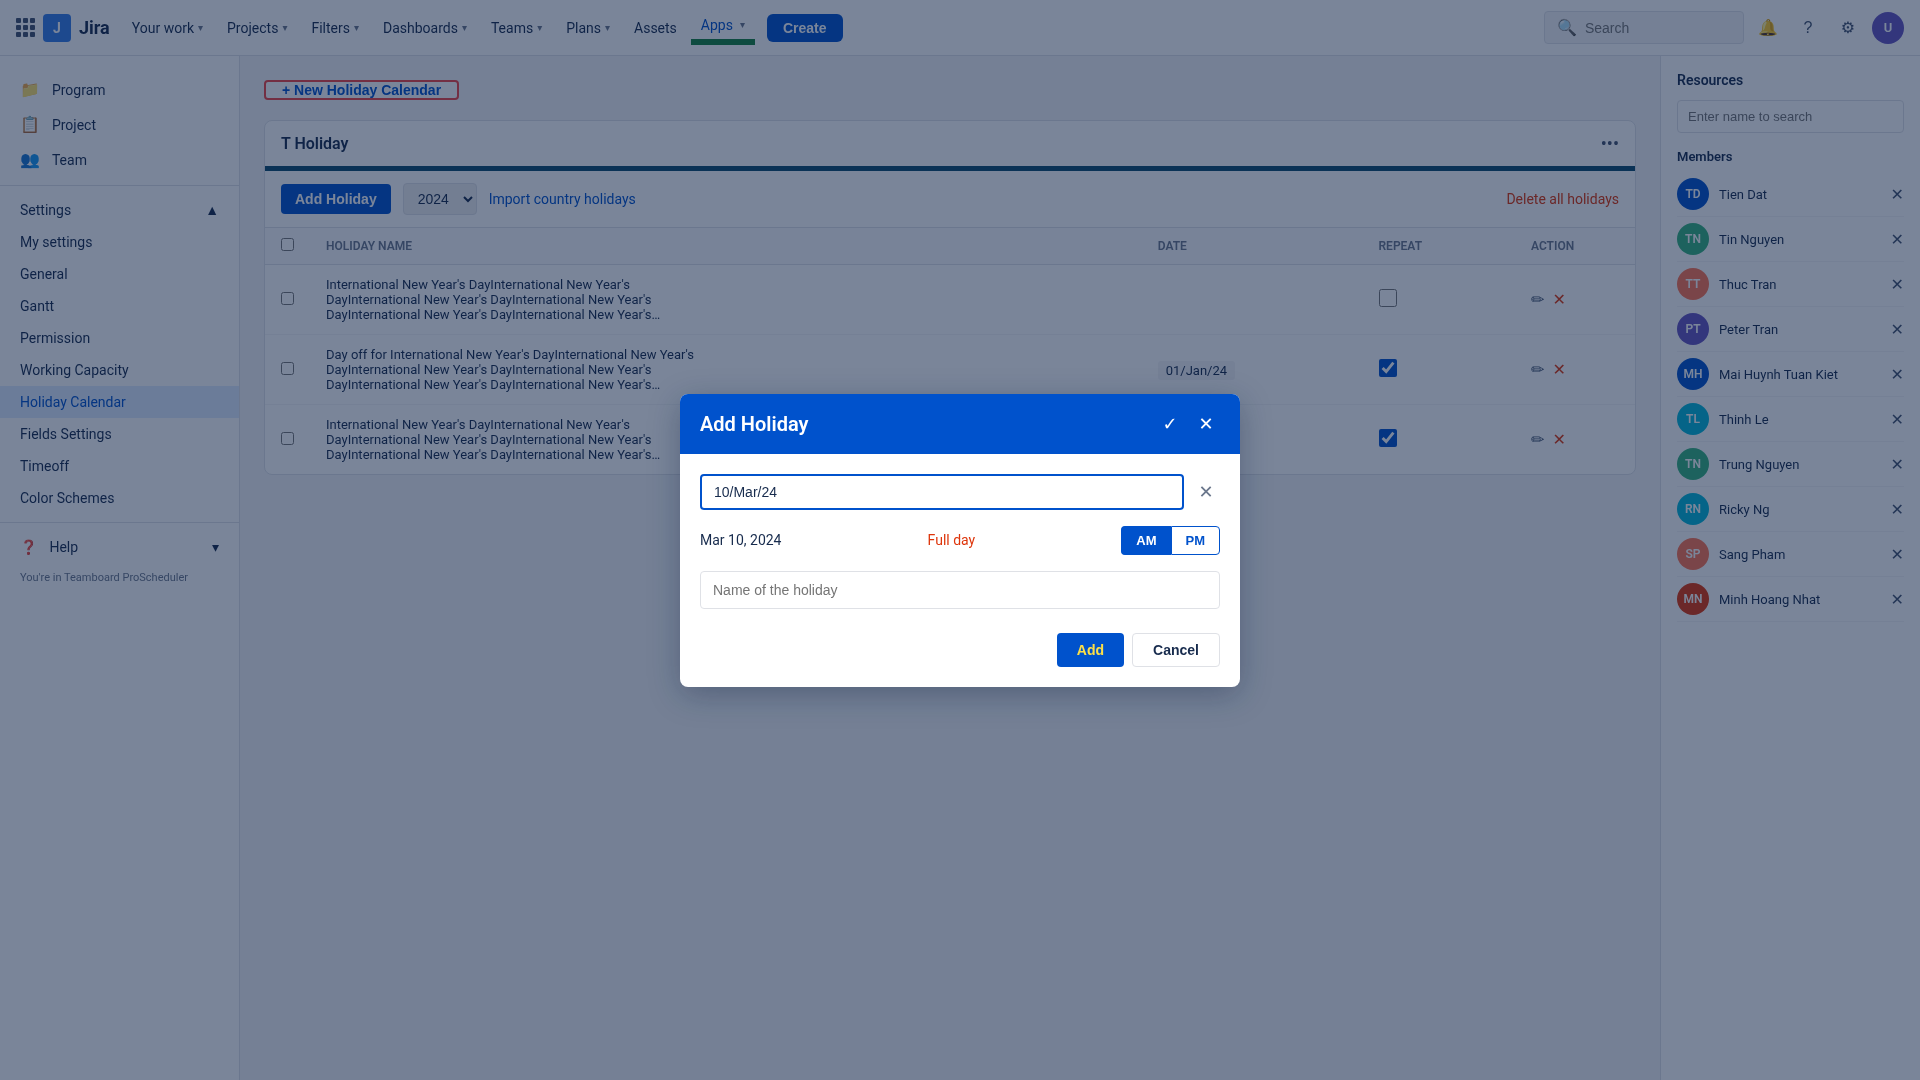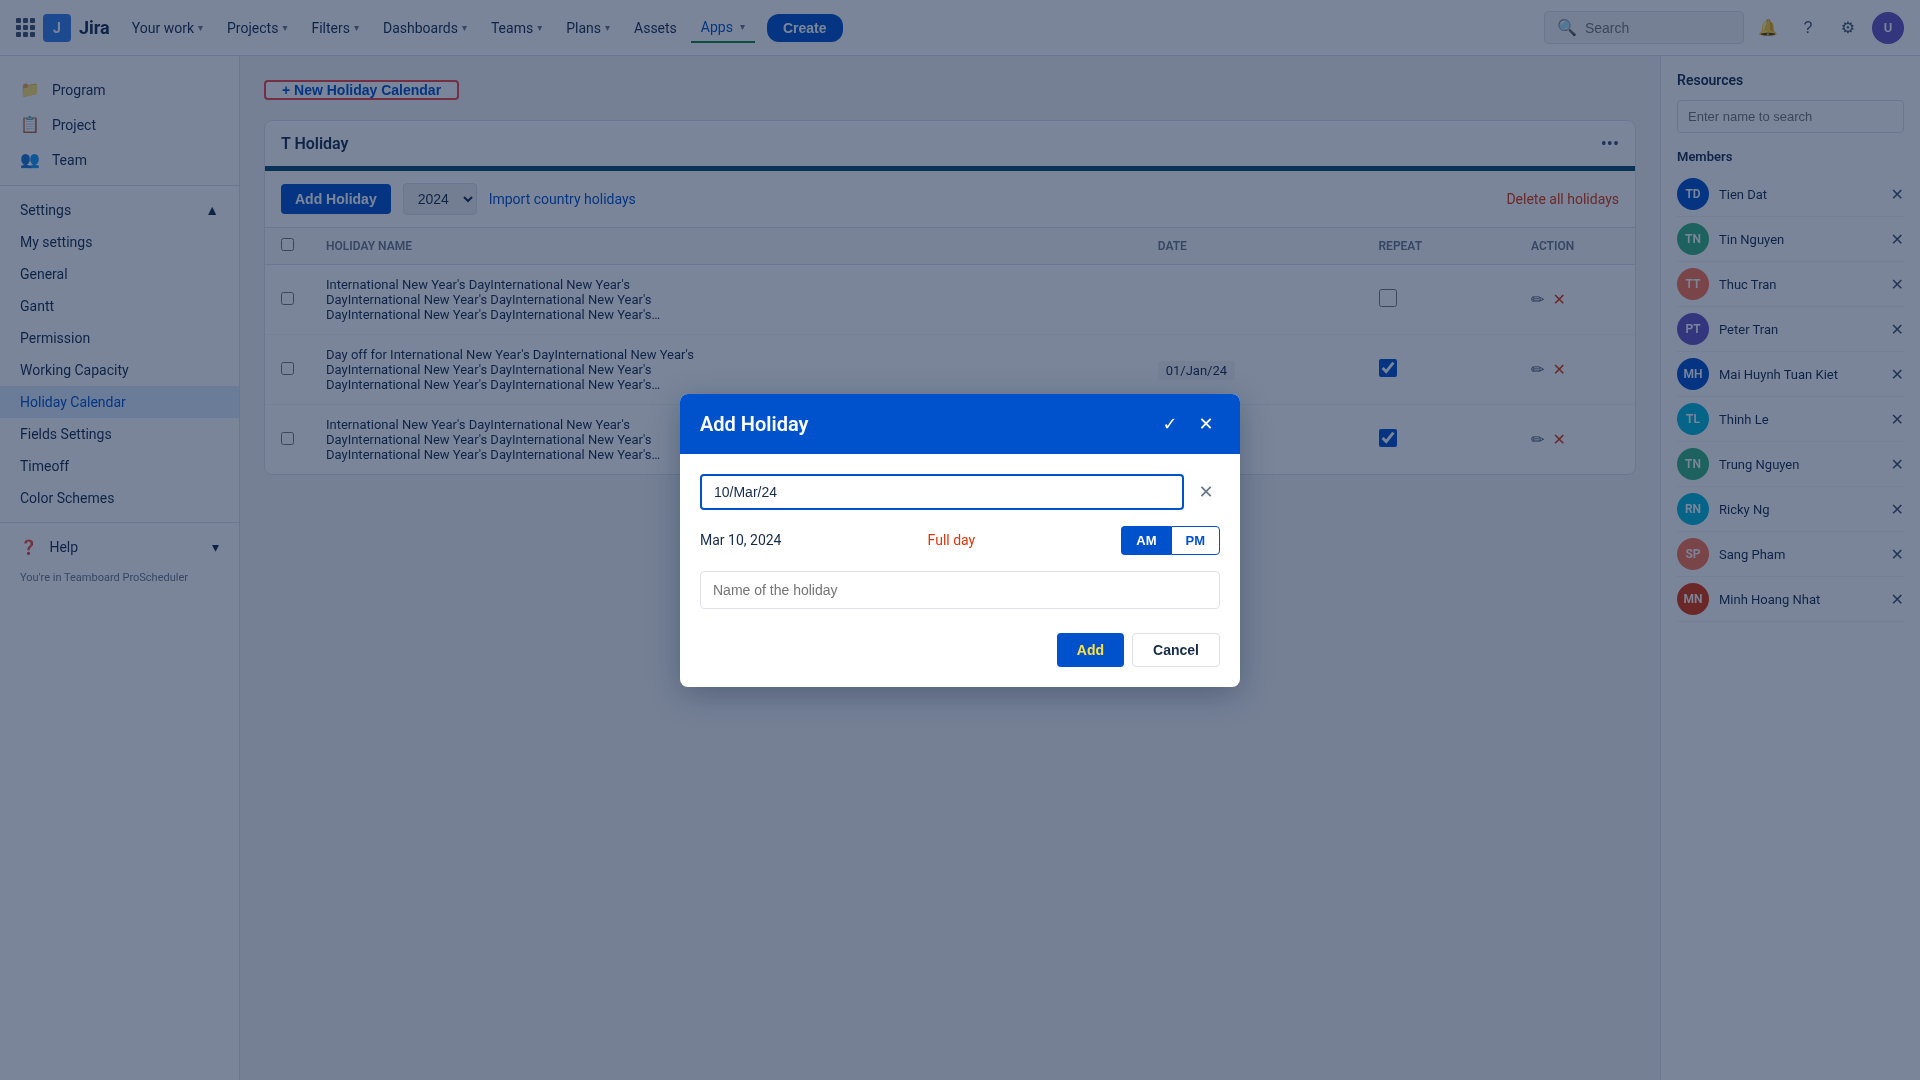--- a/index.html
+++ b/index.html
@@ -32,28 +32,28 @@
     .topnav-logo-text { font-weight: 700; font-size: 18px; color: #172b4d; }
     .nav-item {
       padding: 6px 10px;
       border-radius: 4px;
       color: #172b4d;
       font-size: 14px;
       cursor: pointer;
       display: flex; align-items: center; gap: 4px;
       white-space: nowrap;
     }
-    .nav-item.active { color: #0052cc; border-bottom: 2px solid #15803d; border-radius: 0; gap: 7px; }
+    .nav-item.active { color: #0052cc; border-bottom: 6px solid #15803d; border-radius: 0; gap: 7px; }
     .nav-chevron { font-size: 10px; color: #6b778c; }
     .create-btn {
       background: #0052cc;
       color: white;
       border: none;
       padding: 6px 16px;
-      border-radius: 12px;
+      border-radius: 6px;
       font-size: 14px;
       font-weight: 600;
       cursor: pointer;
       margin-left: 8px;
     }
     .topnav-right { margin-left: auto; display: flex; align-items: center; gap: 8px; }
     .search-bar {
       display: flex; align-items: center;
       background: #f4f5f7;
       border: 1px solid #dfe1e6;

